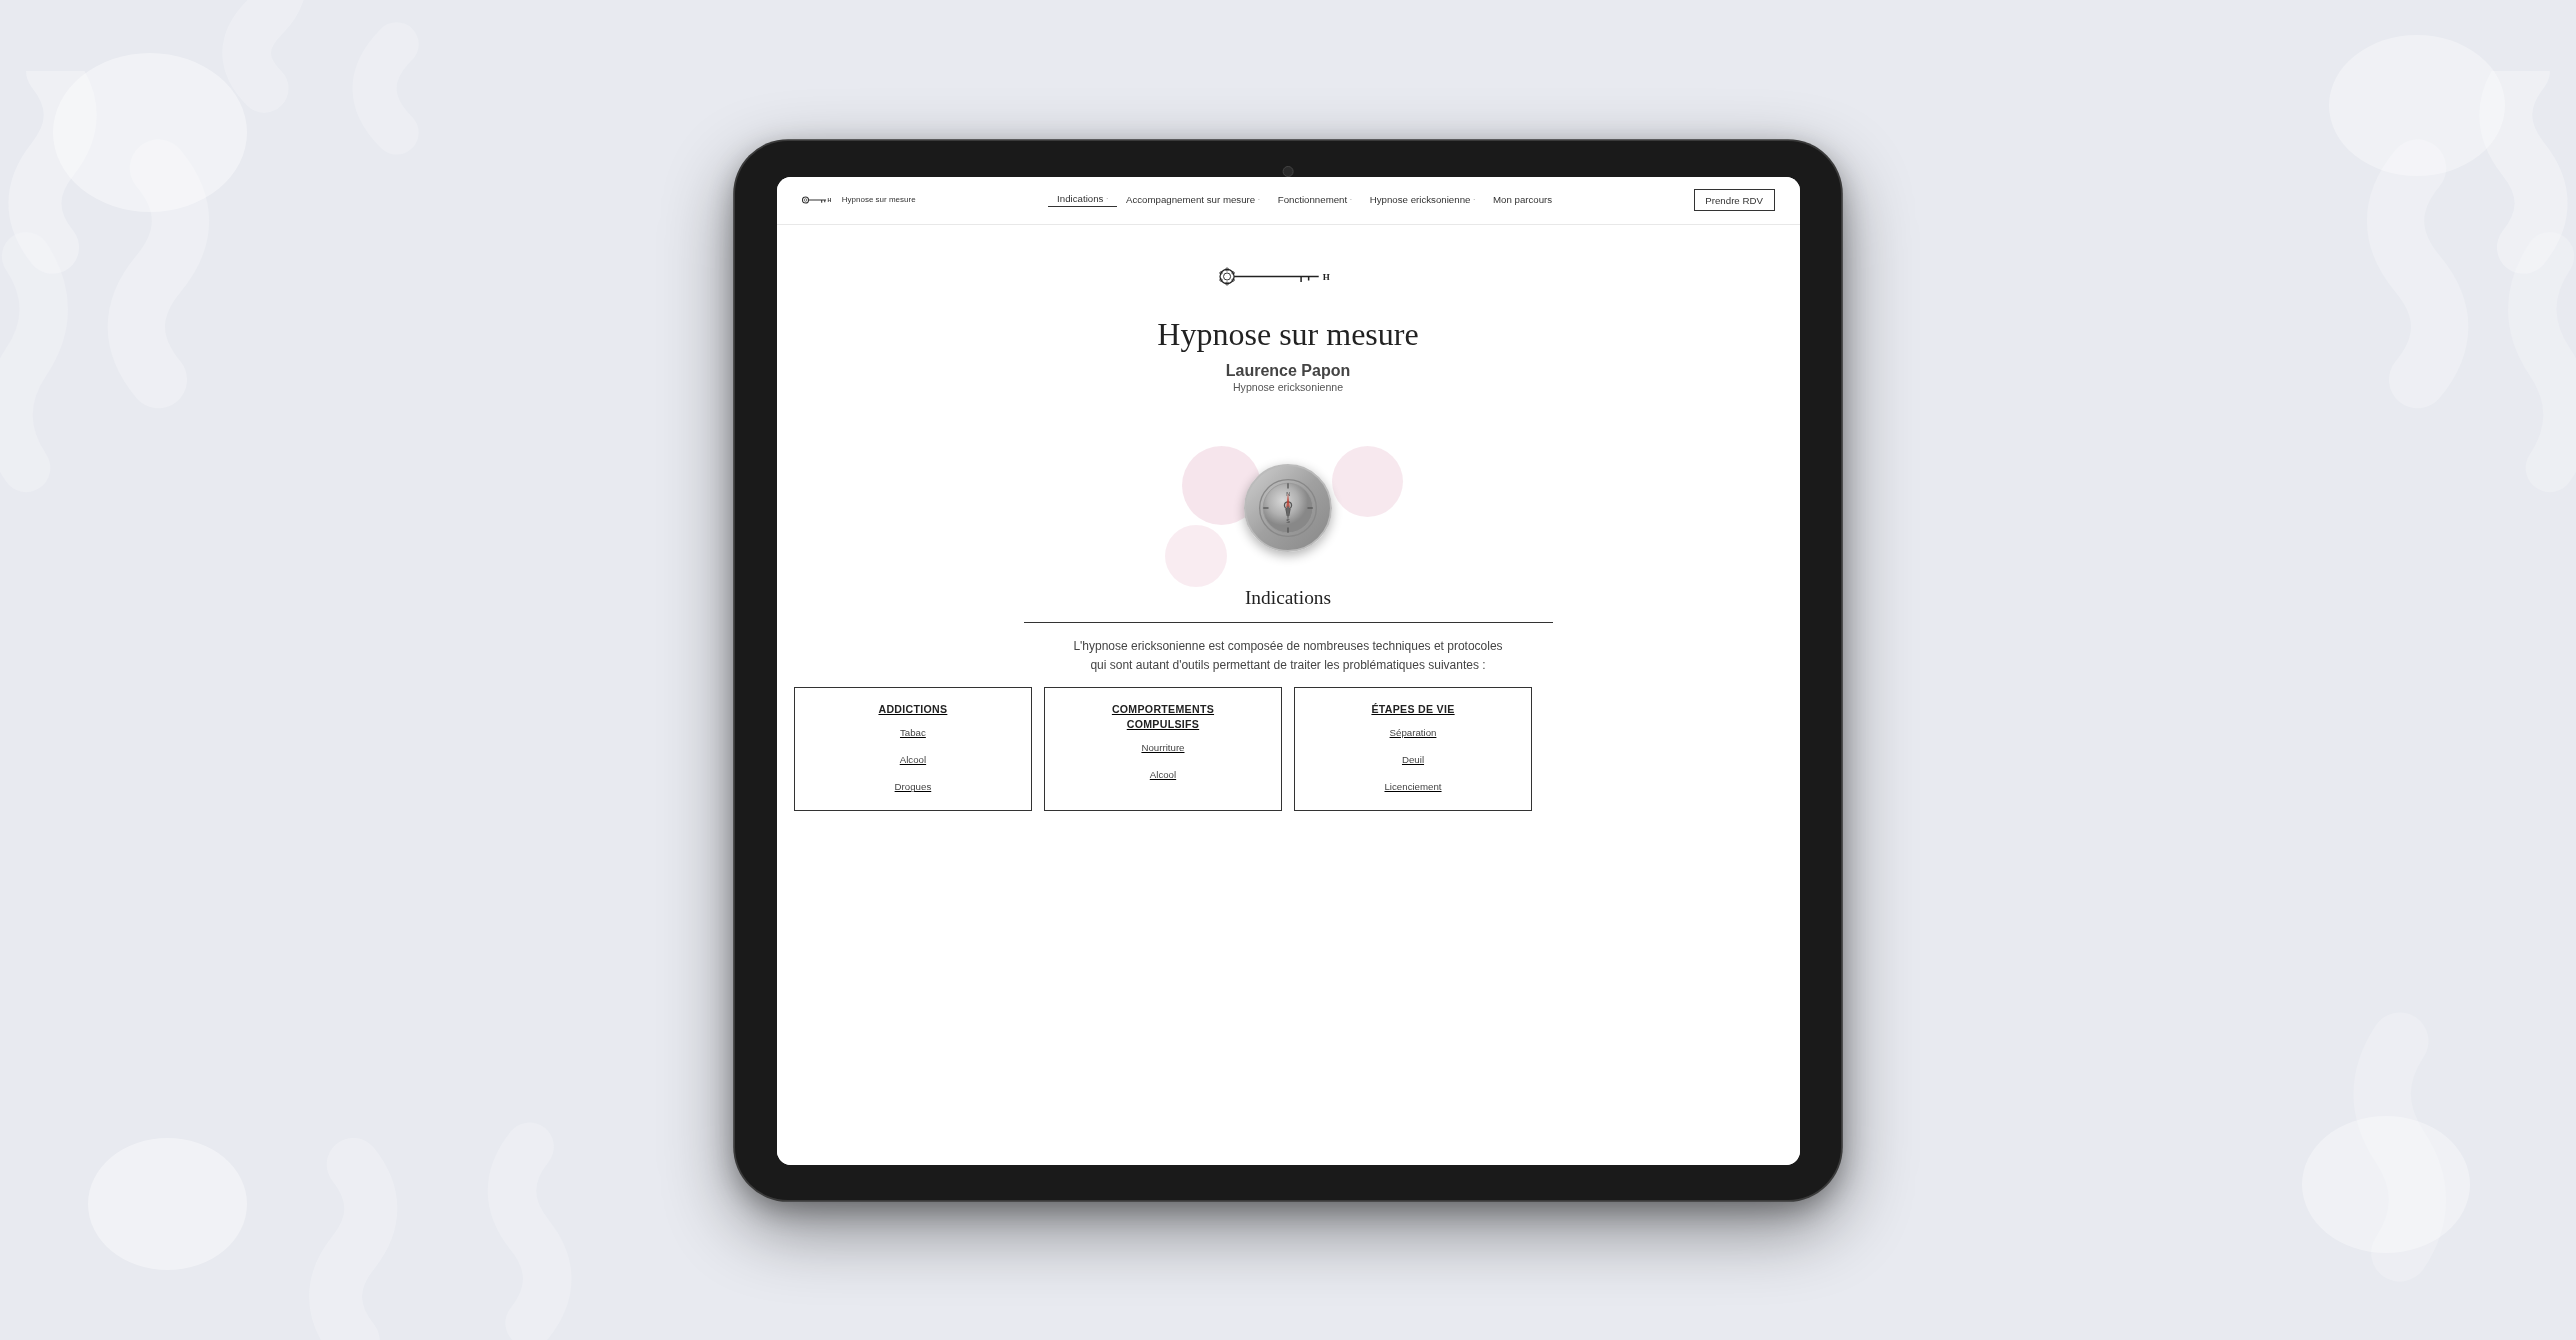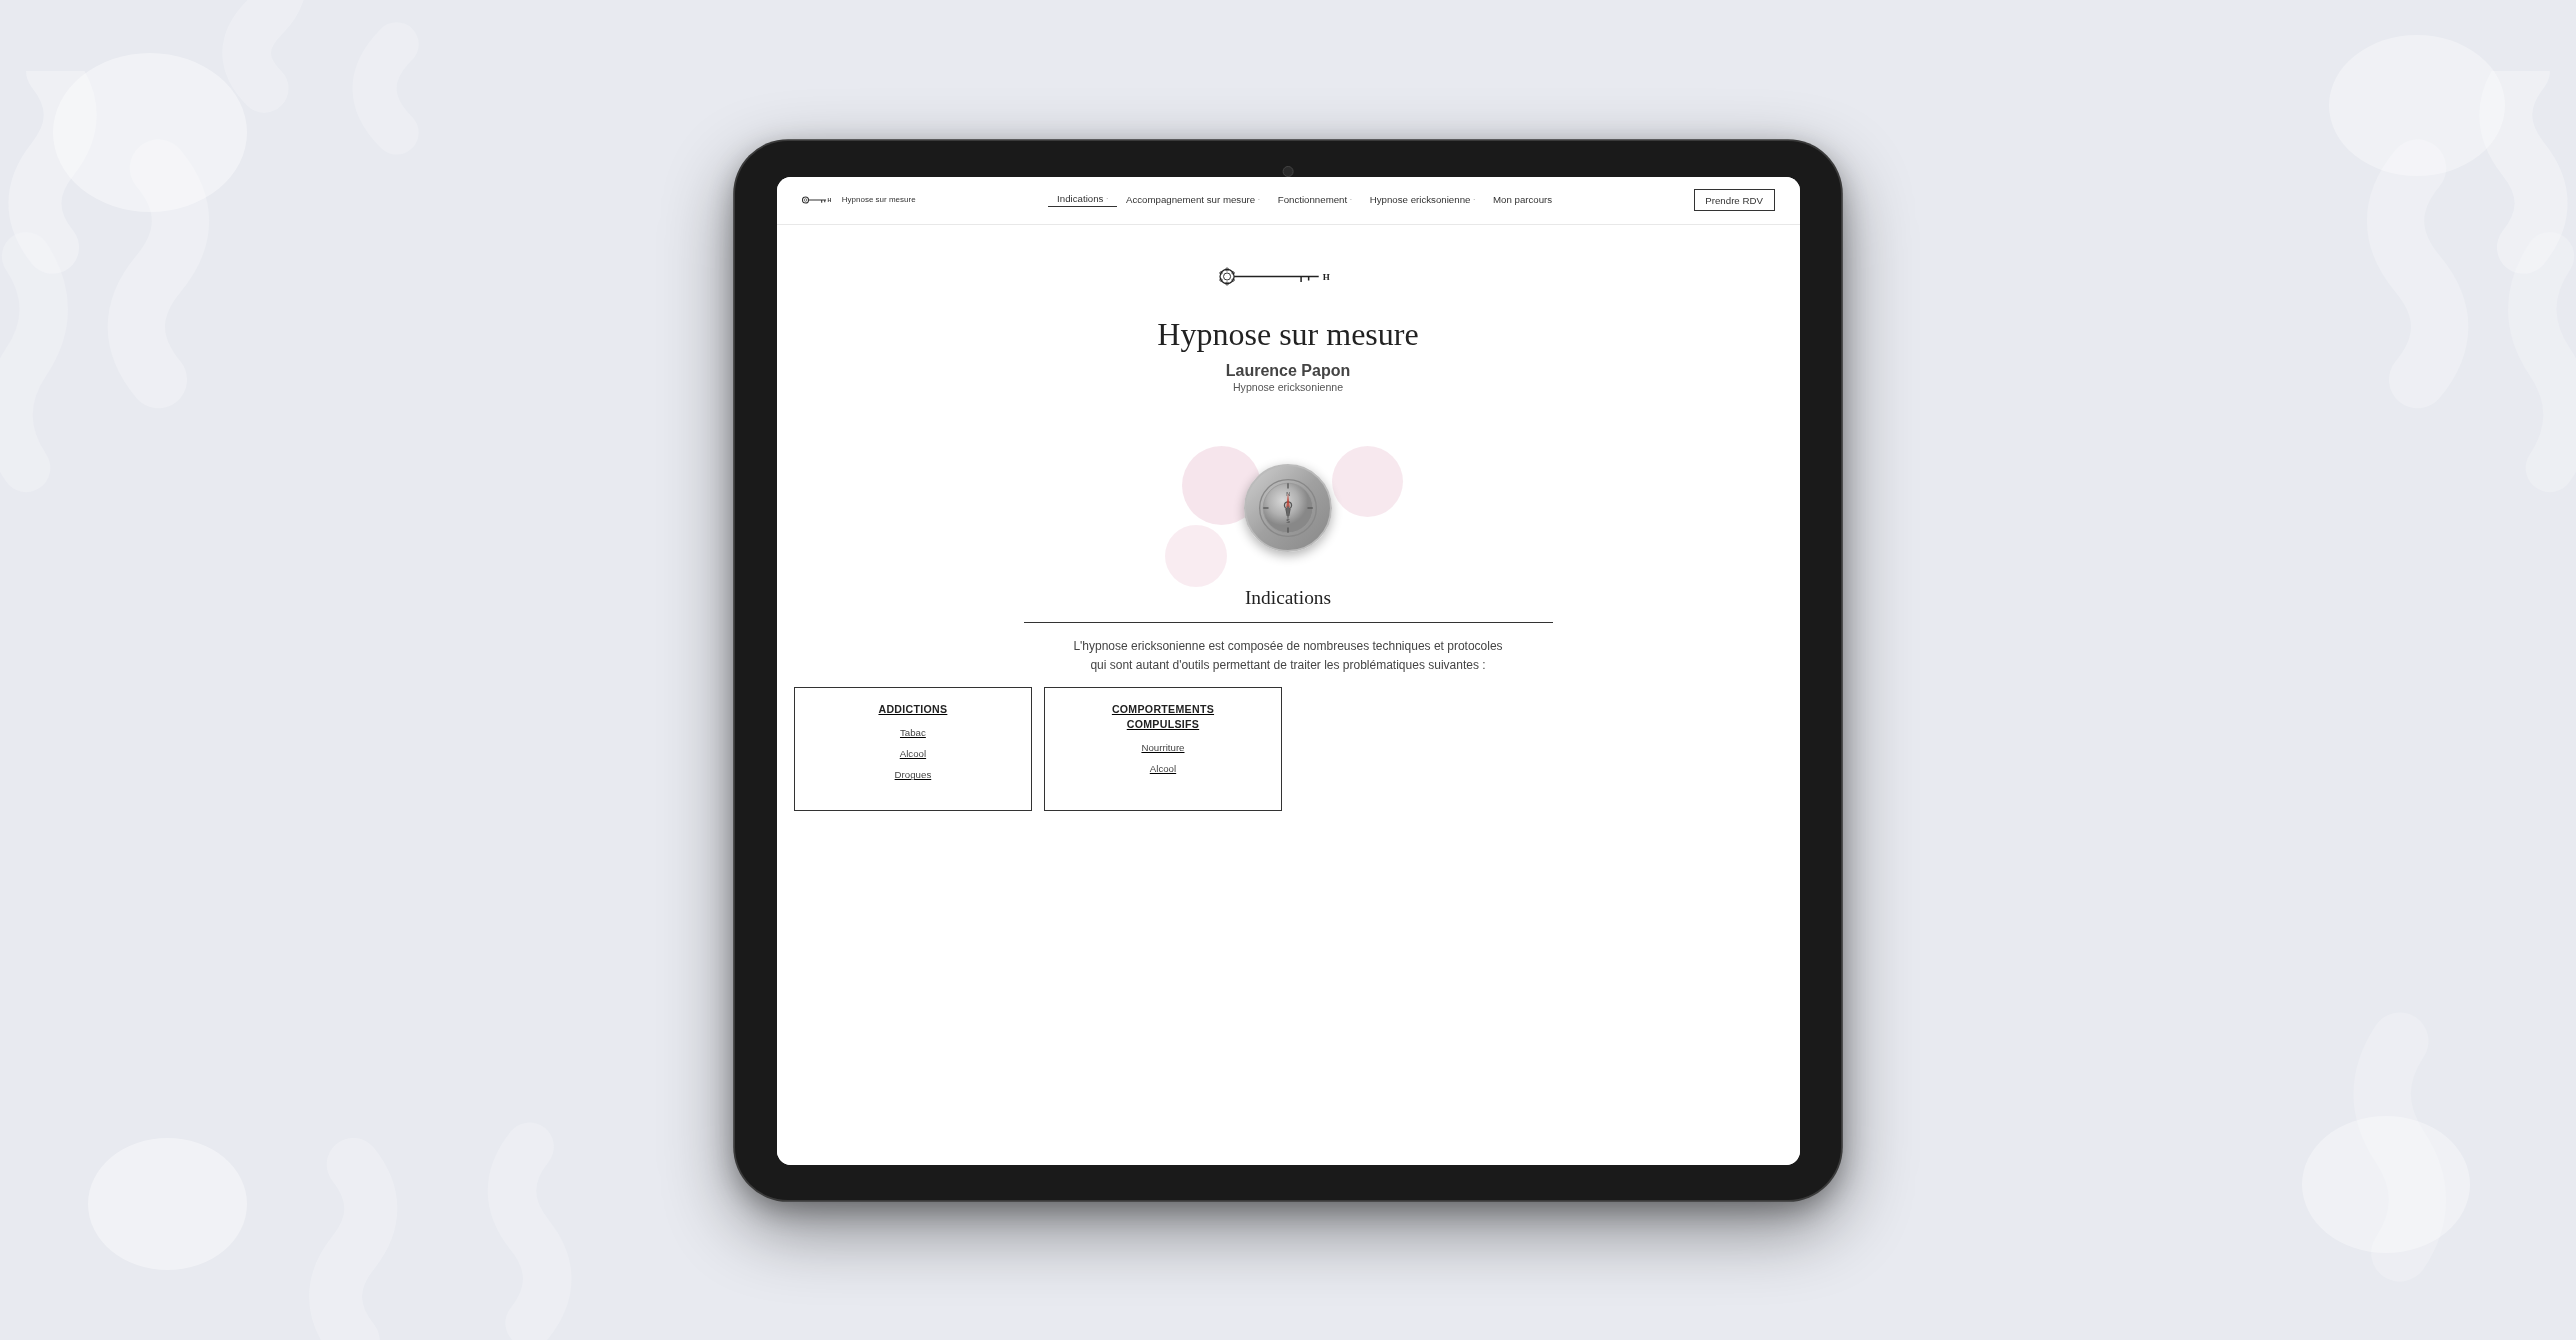--- a/index.html
+++ b/index.html
@@ -301,21 +301,21 @@
       text-transform: uppercase;
       margin-bottom: 10.6px;
       letter-spacing: 0.3px;
       line-height: 1.4;
     }
 
     .card-items {
       display: flex;
       flex-direction: column;
       align-items: center;
-      gap: 10px;
+      gap: 16px;
     }
 
     .card-item {
       font-size: 9.7px;
       color: #444;
       font-family: Arial, sans-serif;
       text-align: center;
     }
   </style>
 </head>
@@ -493,19 +493,27 @@
         <div class="card">
           <div class="card-title" style="white-space:pre-line">COMPORTEMENTS
 COMPULSIFS</div>
           <div class="card-items">
             <span class="card-item">Nourriture</span>
             <span class="card-item">Alcool</span>
           </div>
         </div>
 
 
+        <div class="card">
+          <div class="card-title">ÉTAPES DE VIE</div>
+          <div class="card-items">
+            <span class="card-item">Séparation</span>
+            <span class="card-item">Deuil</span>
+            <span class="card-item">Licenciement</span>
+          </div>
+        </div>
 
       </div>
 
     </div>
   </div>
 </div>
 
 
 </body></html>

